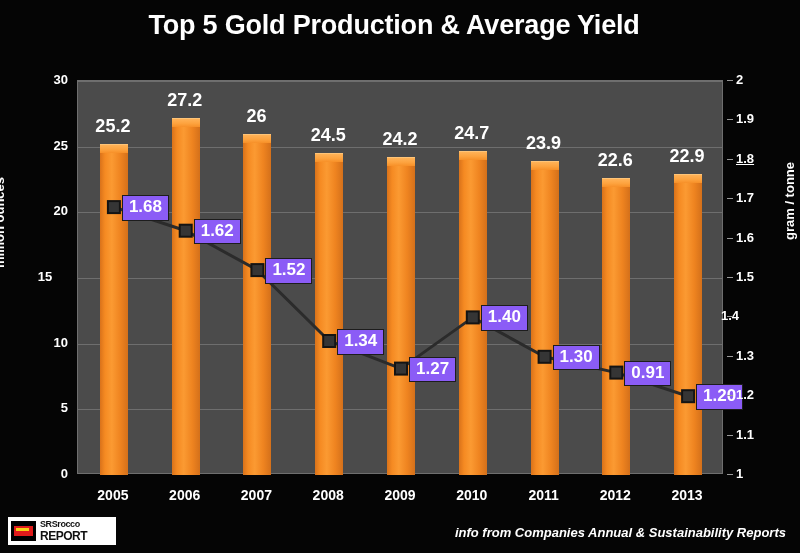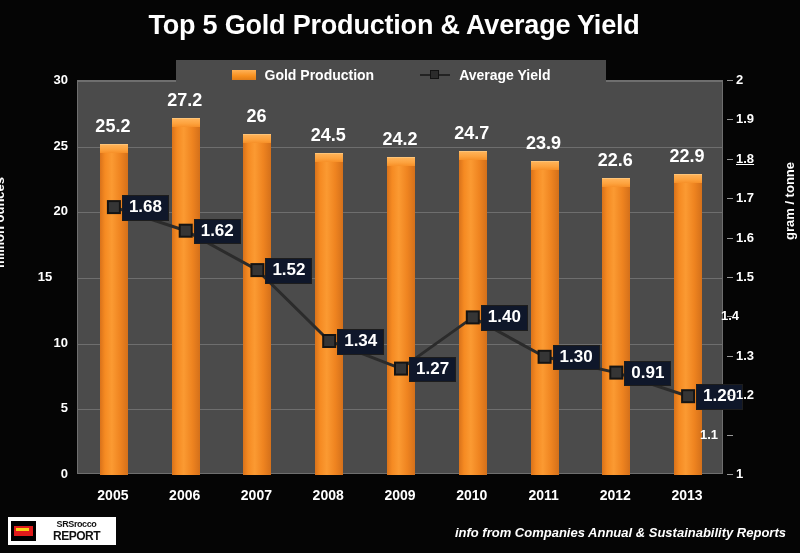--- a/index.html
+++ b/index.html
@@ -97,21 +97,21 @@
     position: absolute;
     left: 0; top: 0;
     width: 646px;
     height: 394px;
     overflow: visible;
     pointer-events: none;
   }
 
   .point-label {
     position: absolute;
-    background: #0f172a;
+    background: #8b5cf6;
     border: 1px solid #1d1d1d;
     color: #ffffff;
     font-size: 17px;
     font-weight: bold;
     padding: 2px 6px 3px 6px;
     white-space: nowrap;
     line-height: 1.1;
   }
 
   
@@ -226,21 +226,20 @@
     left: 8px;
     bottom: 8px;
     width: 108px;
     height: 28px;
     background: #ffffff;
     display: flex;
     align-items: center;
     padding: 0 3px;
     box-sizing: border-box;
     gap: 4px;
-    text-align: center;
   }
   .logo-mark {
     width: 25px;
     height: 20px;
     background: #000000;
     position: relative;
     flex: none;
   }
   .logo-mark::after {
     content: "";
@@ -327,33 +326,20 @@
           <rect x="245.2" y="254.0" width="12" height="12" fill="#353535" stroke="#141414" stroke-width="2"></rect>
           <rect x="317.0" y="281.6" width="12" height="12" fill="#353535" stroke="#141414" stroke-width="2"></rect>
           <rect x="388.8" y="230.4" width="12" height="12" fill="#353535" stroke="#141414" stroke-width="2"></rect>
           <rect x="460.6" y="269.8" width="12" height="12" fill="#353535" stroke="#141414" stroke-width="2"></rect>
           <rect x="532.3" y="285.6" width="12" height="12" fill="#353535" stroke="#141414" stroke-width="2"></rect>
           <rect x="604.1" y="309.2" width="12" height="12" fill="#353535" stroke="#141414" stroke-width="2"></rect>
         </svg>
       </div>
   </div>
 
-  <div class="legend">
-    <div class="legend-item">
-      <span class="legend-swatch-bar"></span>
-      <span>Gold Production</span>
-    </div>
-    <div class="legend-item">
-      <span class="legend-swatch-line">
-        <span class="lseg"></span>
-          <span class="lmark"></span>
-      </span>
-      <span>Average Yield</span>
-    </div>
-  </div>
 
   <div class="axis-title y-left">million ounces</div>
   <div class="axis-title y-right">gram / tonne</div>
 
   <div class="footer-note">info from Companies Annual &amp; Sustainability Reports</div>
 
   <div class="logo">
     <span class="logo-mark"></span>
     <span class="logo-text">
       <span class="logo-top">SRSrocco</span>
@@ -381,21 +367,21 @@
     <div class="point-label" style="left: 696.1px; top: 384.2px;">1.20</div>
     <div class="axis-tick left" style="left: 34px; width: 34px; top: 466px;">0</div>
     <div class="axis-tick left" style="left: 34px; width: 34px; top: 400.3px;">5</div>
     <div class="axis-tick left" style="left: 34px; width: 34px; top: 334.7px;">10</div>
     <div class="axis-tick left" style="left: 28px; width: 34px; top: 269px; text-align: center;">15</div>
     <div class="axis-tick left" style="left: 34px; width: 34px; top: 203.3px;">20</div>
     <div class="axis-tick left" style="left: 34px; width: 34px; top: 137.7px;">25</div>
     <div class="axis-tick left" style="left: 34px; width: 34px; top: 72px;">30</div>
     <div class="axis-tick right" style="left: 736px; top: 466px;">1</div>
     <div class="tickmark" style="left: 727px; top: 474px;"></div>
-    <div class="axis-tick right" style="left: 700px; top: 426.6px;">1.1</div>
+    <div class="axis-tick right" style="left: 736px; top: 426.6px;">1.1</div>
     <div class="tickmark" style="left: 727px; top: 434.6px;"></div>
     <div class="axis-tick right" style="left: 736px; top: 387.2px;">1.2</div>
     <div class="tickmark" style="left: 727px; top: 395.2px;"></div>
     <div class="axis-tick right" style="left: 736px; top: 347.8px;">1.3</div>
     <div class="tickmark" style="left: 727px; top: 355.8px;"></div>
     <div class="axis-tick right" style="left: 708px; top: 308.4px; margin-left: 13px;">1.4</div>
     <div class="tickmark" style="left: 727px; top: 316.4px;"></div>
     <div class="axis-tick right" style="left: 736px; top: 269px;">1.5</div>
     <div class="tickmark" style="left: 727px; top: 277px;"></div>
     <div class="axis-tick right" style="left: 736px; top: 229.6px;">1.6</div>

